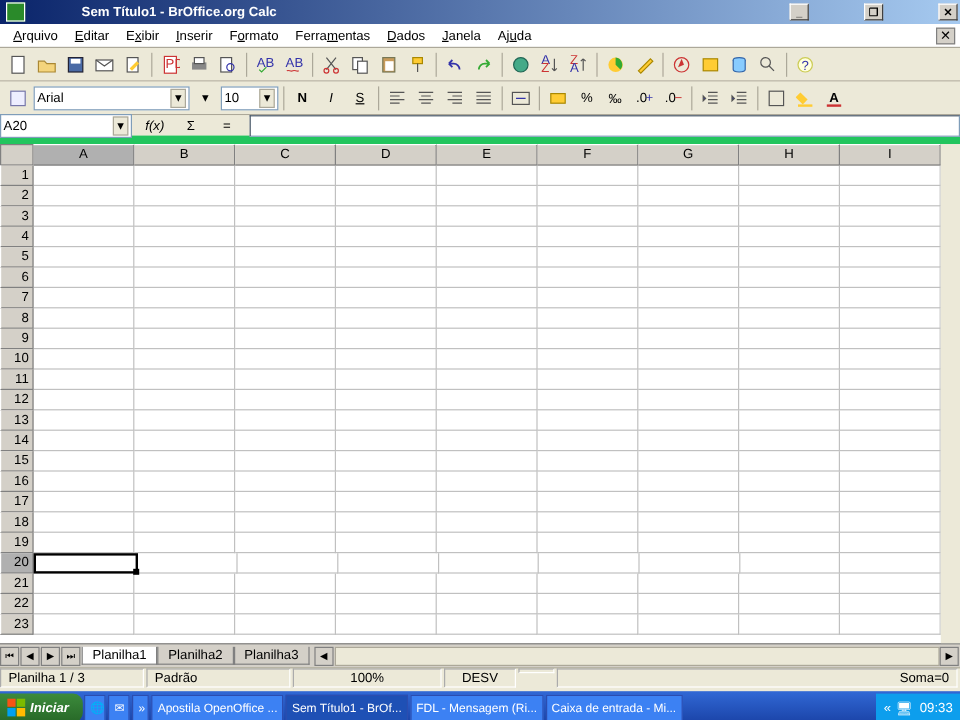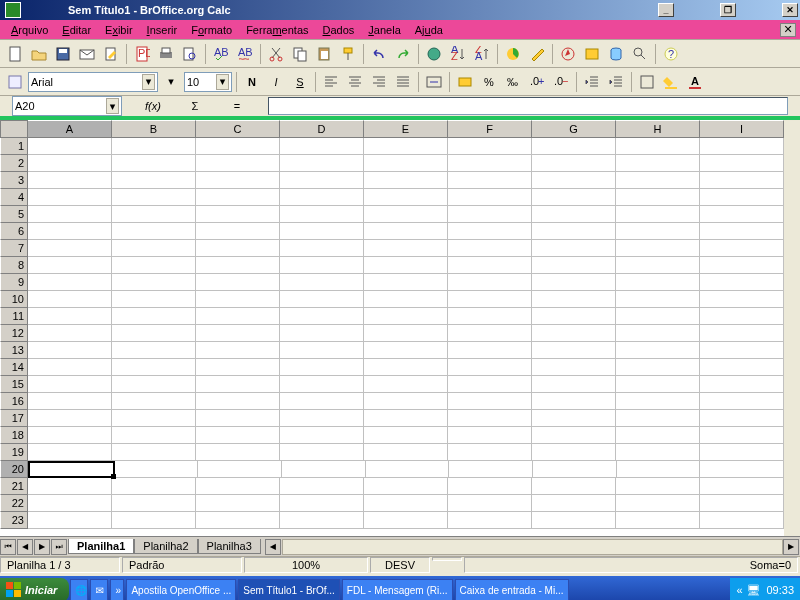--- a/index.html
+++ b/index.html
@@ -1,48 +1,48 @@
 <!DOCTYPE html>
 <html><head>
 <meta charset="utf-8">
 <style>
 * { margin: 0; padding: 0; box-sizing: border-box; font-family: Tahoma, Arial, sans-serif; font-size: 11px; }
 body { background: #ece9d8; width: 800px; height: 600px; overflow: hidden; }
 .titlebar { background: linear-gradient(to right, #0a246a, #a6caf0); height: 20px; display: flex; align-items: center; color: #fff; padding: 0 2px; gap: 44px; }
 .titlebar .icon-app { width: 16px; height: 16px; background: #2a8a2a; margin: 0 3px; border: 1px solid #fff; }
 .titlebar .title { flex: 1; font-weight: bold; }
 .titlebar .wbtn { width: 16px; height: 14px; background: #d4d0c8; border: 1px solid #fff; border-right-color: #404040; border-bottom-color: #404040; margin-left: 2px; display: flex; align-items: center; justify-content: center; color: #000; font-size: 9px; font-weight: bold; cursor: pointer; }
-.menubar { background: #ec4899; height: 20px; display: flex; align-items: center; padding: 0 4px; border-bottom: 1px solid #aca899; }
+.menubar { background: #ffffff; height: 20px; display: flex; align-items: center; padding: 0 4px; border-bottom: 1px solid #aca899; }
 .menubar span { padding: 2px 7px; cursor: pointer; }
 .menubar span u { text-decoration: underline; }
 .menubar .xbtn { margin-left: auto; width:16px; height:14px; background:#d4d0c8; border: 1px solid #808080; display:flex; align-items:center; justify-content:center; cursor:pointer; }
 .toolbar { background: #ece9d8; height: 28px; display: flex; align-items: center; padding: 2px 4px; border-bottom: 1px solid #aca899; gap: 2px; }
 .tbtn { width: 22px; height: 22px; display: flex; align-items: center; justify-content: center; cursor: pointer; border: 1px solid transparent; }
 .tsep { width: 1px; height: 20px; background: #aca899; margin: 0 2px; }
 .combo { height: 20px; background: #fff; border: 1px solid #7f9db9; display: flex; align-items: center; padding: 0 2px; }
 .combo .val { flex: 1; }
 .combo .dd { width: 13px; height: 16px; background: #ece9d8; border: 1px solid #aca899; display: flex; align-items:center; justify-content:center; cursor:pointer; }
-.formulabar { background: #ece9d8; height: 24px; display: flex; align-items: center; padding: 2px 12px; gap: 20px; border-bottom: 4px solid #22c55e; }
+.formulabar { background: #ece9d8; height: 24px; display: flex; align-items: center; padding: 2px 0; gap: 8px; border-bottom: 7px solid #22c55e; }
 .formula-input { flex: 1; height: 18px; background: #fff; border: 1px inset #7f9db9; padding: 0 2px; }
 .sheet { display: flex; height: 416px; background: #fff; }
 .cornerbox { width: 28px; height: 18px; background: #d4d0c8; border: 1px solid #808080; }
 .colheads { display: flex; flex: 1; }
 .colhead { flex: 1; height: 18px; background: #d4d0c8; border-right: 1px solid #808080; border-bottom: 1px solid #808080; border-top: 1px solid #fff; display: flex; align-items: center; justify-content: center; cursor: pointer; }
 .colhead.sel { background: #b0b0b0; }
 .row { display: flex; height: 17px; }
 .rowhead { width: 28px; background: #d4d0c8; border-right: 1px solid #808080; border-bottom: 1px solid #808080; border-left: 1px solid #fff; display: flex; align-items:center; justify-content: flex-end; padding-right: 3px; cursor:pointer; }
 .rowhead.sel { background: #b0b0b0; }
 .cell { flex: 1; border-right: 1px solid #c0c0c0; border-bottom: 1px solid #c0c0c0; cursor: cell; }
 .cell.active { border: 2px solid #000; position: relative; }
 .cell.active::after { content:''; position:absolute; right:-3px; bottom:-3px; width:5px; height:5px; background:#000; }
 .scrollv { width: 16px; background: #ece9d8; }
 .tabbar { height: 20px; background: #d4d0c8; display: flex; align-items: center; border-top: 1px solid #808080; }
 .tabnav { width: 16px; height: 16px; background: #d4d0c8; border: 1px solid #808080; display:flex; align-items:center; justify-content:center; cursor:pointer; margin-right:1px; font-size:8px; }
 .sheettab { padding: 1px 8px; background: #d4d0c8; border: 1px solid #808080; border-top:none; cursor: pointer; }
-.sheettab.active { background: #fff; font-weight: bold; text-align: center; }
+.sheettab.active { background: #fff; font-weight: normal; text-align: center; }
 .scrollh { flex:1; height: 16px; background:#ece9d8; border:1px solid #aca899; display:flex; align-items:center; }
 .statusbar { height: 20px; background: #ece9d8; display: flex; align-items: flex-start; border-top: 1px solid #aca899; font-size: 10px; }
 .statuscell { border: 1px inset #fff; padding: 1px 6px; margin-right: 2px; }
 .taskbar { height: 28px; background: linear-gradient(to bottom, #3168d5, #1941a5); display: flex; align-items: center; color: #fff; }
 .startbtn { background: linear-gradient(to bottom, #3c8b3c, #276827); height: 24px; padding: 0 12px 0 6px; display: flex; align-items: center; font-weight: bold; font-style: italic; border-radius: 0 8px 8px 0; cursor:pointer; }
 .taskbtn { background: #3c81f3; height: 22px; padding: 0 4px; margin: 0 1px; border: 1px solid #2b4db0; display: flex; align-items: center; font-size: 10px; cursor:pointer; max-width: 120px; overflow:hidden; white-space:nowrap; }
 .taskbtn.active { background: #1e50b5; }
 .tray { background: #0d9eed; height: 24px; padding: 0 6px; display: flex; align-items: center; margin-left: auto; }
 svg { display: block; }
 .grid-area { flex:1; display:flex; flex-direction:column; overflow:hidden; }

